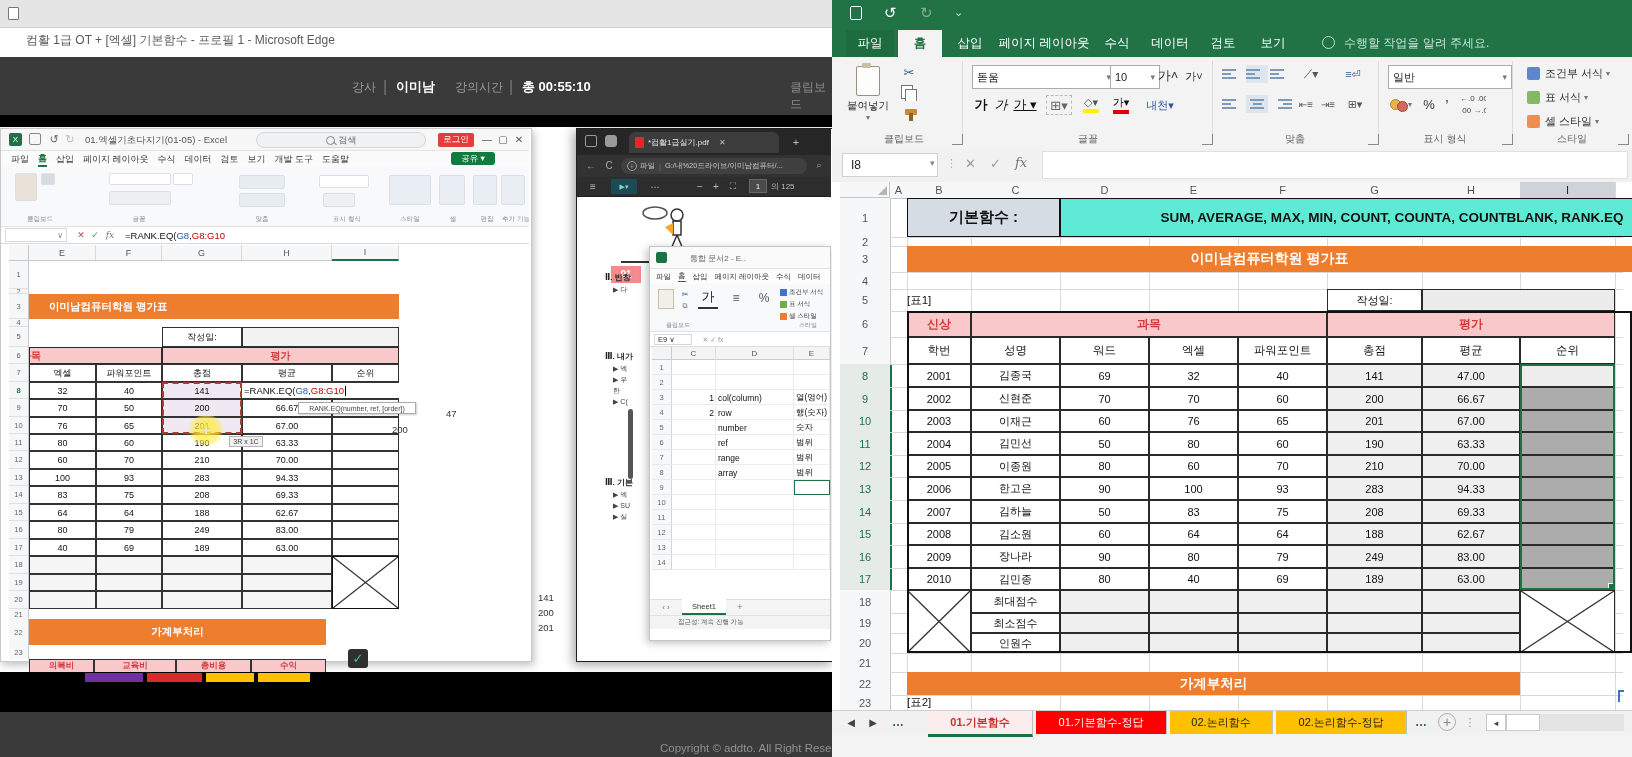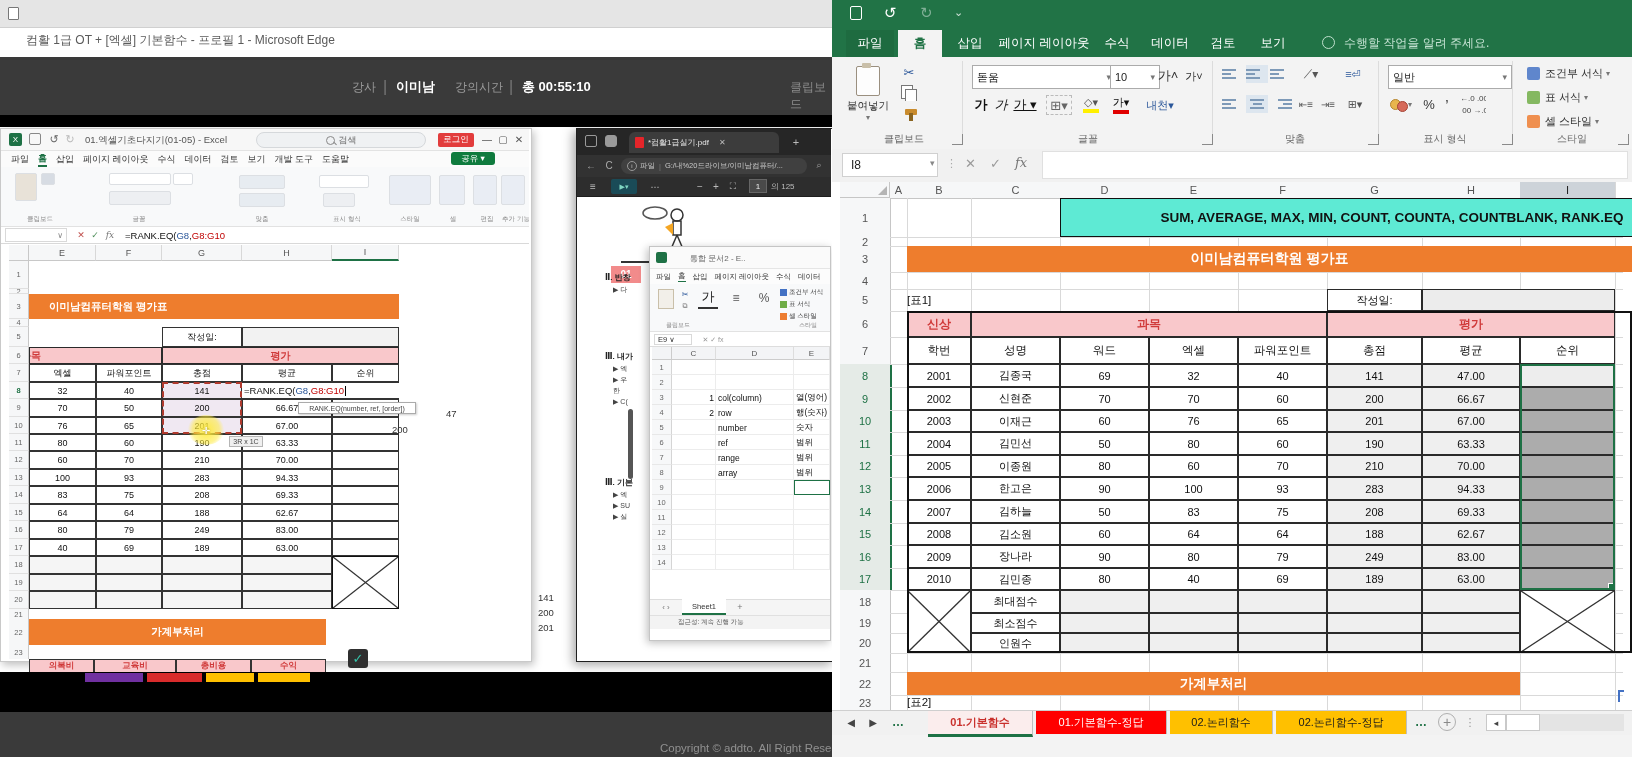--- a/index.html
+++ b/index.html
@@ -658,20 +658,21 @@
         <div class="grid-line" style="left: 58px; top: 318px; width: 733px; height: 1px;"></div>
         <div class="grid-line" style="left: 58px; top: 341px; width: 733px; height: 1px;"></div>
         <div class="grid-line" style="left: 58px; top: 363px; width: 733px; height: 1px;"></div>
         <div class="grid-line" style="left: 58px; top: 386px; width: 733px; height: 1px;"></div>
         <div class="grid-line" style="left: 58px; top: 408px; width: 733px; height: 1px;"></div>
         <div class="grid-line" style="left: 58px; top: 431px; width: 733px; height: 1px;"></div>
         <div class="grid-line" style="left: 58px; top: 451px; width: 733px; height: 1px;"></div>
         <div class="grid-line" style="left: 58px; top: 471px; width: 733px; height: 1px;"></div>
         <div class="grid-line" style="left: 58px; top: 490px; width: 733px; height: 1px;"></div>
         <div class="grid-line" style="left: 58px; top: 513px; width: 733px; height: 1px;"></div>
+        <div class="bk2 cell" style="left: 75px; top: 16px; width: 153px; height: 39px; background: rgb(214, 220, 228); font-size: 15px; font-weight: bold;">기본함수 :</div>
         <div class="bk2 cell" style="left: 228px; top: 16px; width: 664px; height: 39px; background: #5eead4; font-size: 13.5px; font-weight: bold;">SUM, AVERAGE, MAX, MIN, COUNT, COUNTA, COUNTBLANK, RANK.EQ</div>
         <div class=" cell" style="left: 75px; top: 64px; width: 725px; height: 26px; background: rgb(238, 125, 45); color: rgb(255, 255, 255); font-size: 14px; font-weight: bold;">이미남컴퓨터학원 평가표</div>
         <div class=" cell" style="left: 75px; top: 107px; width: 64px; height: 22px; font-size: 11.5px; justify-content: flex-start;">[표1]</div>
         <div class="bk cell" style="left: 495px; top: 107px; width: 95px; height: 22px; font-size: 11px; background: rgb(255, 255, 255);">작성일:</div>
         <div class="bk cell" style="left: 590px; top: 107px; width: 193px; height: 22px; background: rgb(236, 236, 236);"></div>
         <div class="bk pinkcell cell" style="left: 75px; top: 129px; width: 64px; height: 26px; font-size: 12px;">신상</div>
         <div class="bk pinkcell cell" style="left: 139px; top: 129px; width: 356px; height: 26px; font-size: 12px;">과목</div>
         <div class="bk pinkcell cell" style="left: 495px; top: 129px; width: 288px; height: 26px; font-size: 12px;">평가</div>
         <div class="bk cell" style="left: 75px; top: 155px; width: 64px; height: 27px; font-size: 11.5px; background: rgb(255, 255, 255);">학번</div>
         <div class="bk cell" style="left: 139px; top: 155px; width: 89px; height: 27px; font-size: 11.5px; background: rgb(255, 255, 255);">성명</div>

